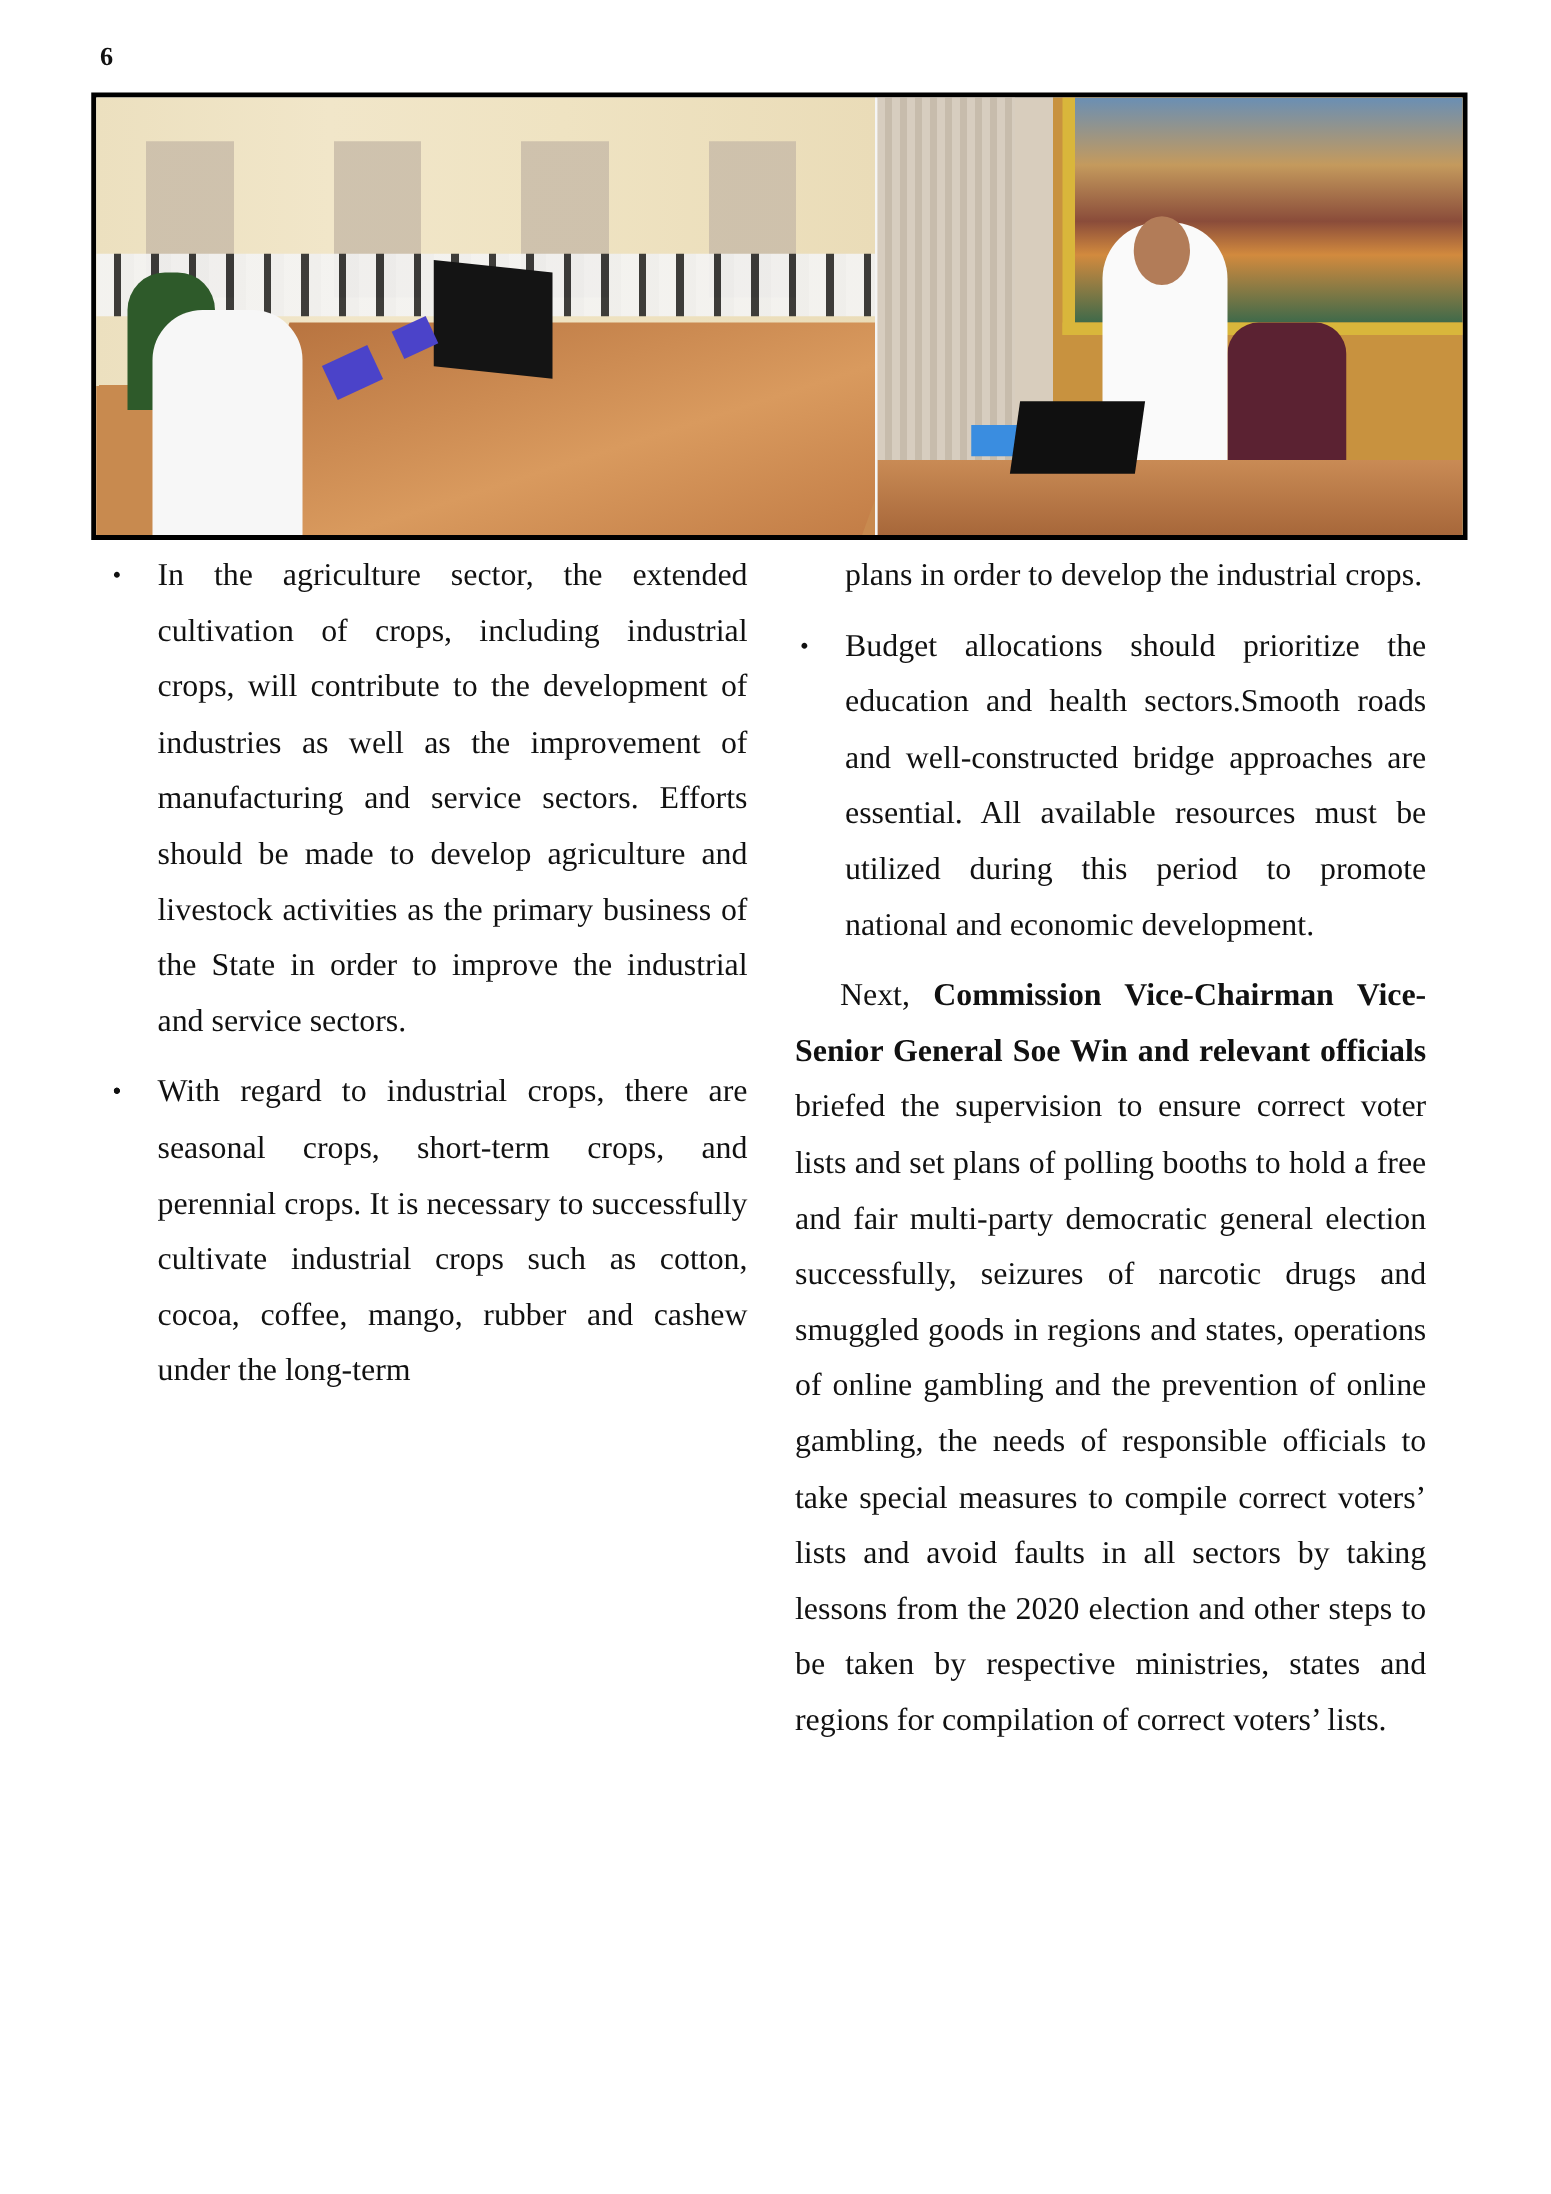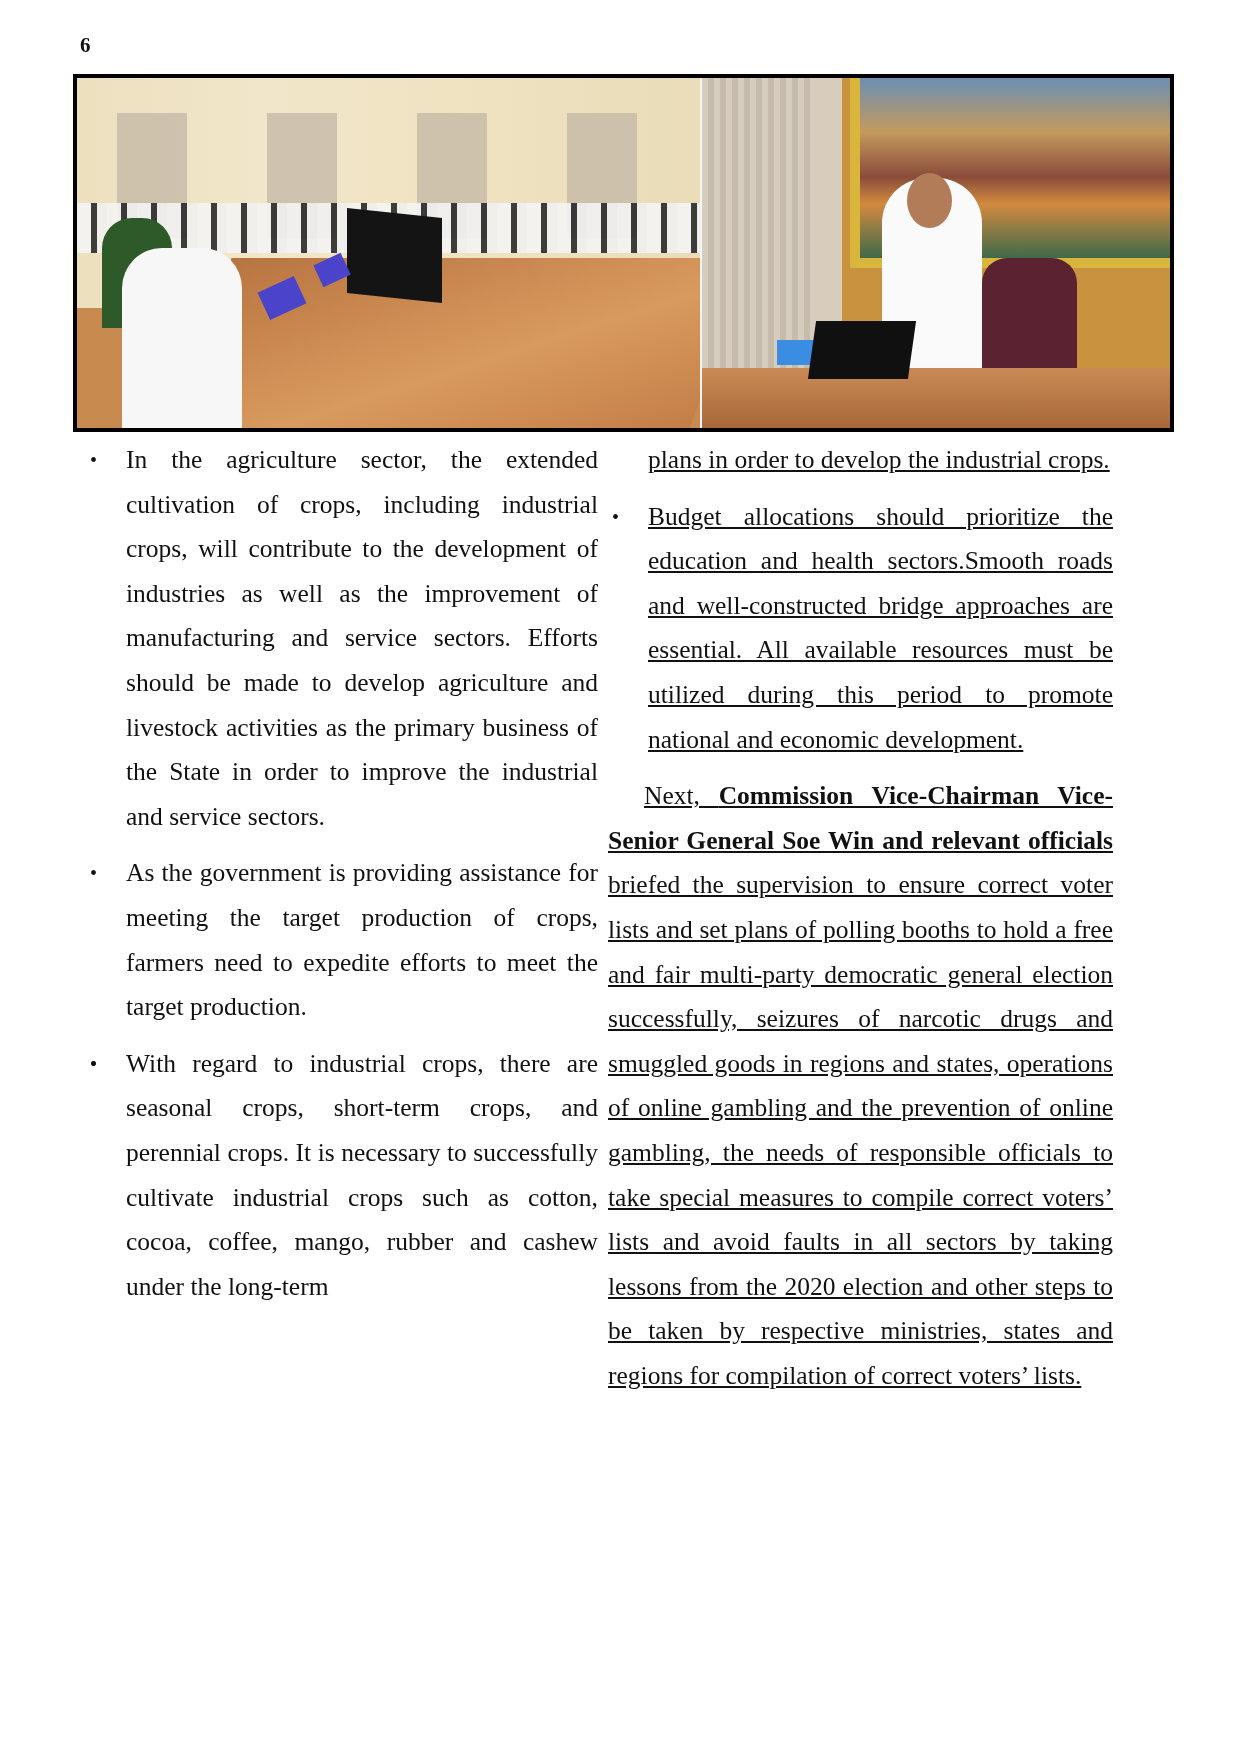--- a/index.html
+++ b/index.html
@@ -37,21 +37,21 @@
     background: repeating-linear-gradient(90deg, #d7cdbf 0 6px, #c7bcac 6px 12px); }
   .photo-right .chair { position:absolute; left:280px; top:180px; width:95px; height:135px; background:#5b2232; border-radius: 25px 25px 6px 6px; }
   .photo-right .speaker { position:absolute; left:180px; top:100px; width:100px; height:230px; background:#fafafa; border-radius: 45px 45px 0 0; }
   .photo-right .head { position:absolute; left:205px; top:95px; width:45px; height:55px; background:#b27c58; border-radius: 50%; }
   .photo-right .desk { position:absolute; left:0; top:290px; width:100%; height:60px; background: linear-gradient(180deg, #c98b55, #a7673a); }
   .photo-right .nameplate { position:absolute; left:75px; top:262px; width:50px; height:25px; background:#3a8de0; }
   .photo-right .laptop { position:absolute; left:110px; top:243px; width:100px; height:58px; background:#101010; transform: skewX(-8deg); }
 
   .col { position: absolute; top: 438px; font-size: 25.5px; line-height: 44.6px; text-align: justify; }
   .col-left { left: 86px; width: 512px; }
-  .col-right { left: 608px; width: 505px; text-decoration: underline; }
+  .col-right { left: 636px; width: 505px; }
   ul.bullets { list-style: none; margin: 0; padding: 0; }
   ul.bullets li { position: relative; padding-left: 40px; margin-bottom: 12px; }
   ul.bullets li .bullet { position: absolute; left: 4px; top: 0; font-size: 20px; }
   .continued { padding-left: 40px; margin: 0 0 12px 0; }
   .para { margin: 0; text-indent: 36px; }
   .para b { font-weight: bold; margin-top: 28px; }
 </style>
 </head>
 <body>
 
@@ -82,21 +82,20 @@
 </div>
 
 <div class="col col-left">
   <ul class="bullets">
     <li>
       <span class="bullet">•</span>
       <span>In the agriculture sector, the extended cultivation of crops, including industrial crops, will contribute to the development of industries as well as the improvement of manufacturing and service sectors. Efforts should be made to develop agriculture and livestock activities as the primary business of the State in order to improve the industrial and service sectors.</span>
     </li>
     <li>
       <span class="bullet">•</span>
-      <span>As the government is providing assistance for meeting the target production of crops, farmers need to expedite efforts to meet the target production.</span>
     </li>
     <li>
       <span class="bullet">•</span>
     </li>
     <li>
       <span class="bullet">•</span>
       <span>With regard to industrial crops, there are seasonal crops, short-term crops, and perennial crops. It is necessary to successfully cultivate industrial crops such as cotton, cocoa, coffee, mango, rubber and cashew under the long-term</span>
     </li>
   </ul>
 </div>

